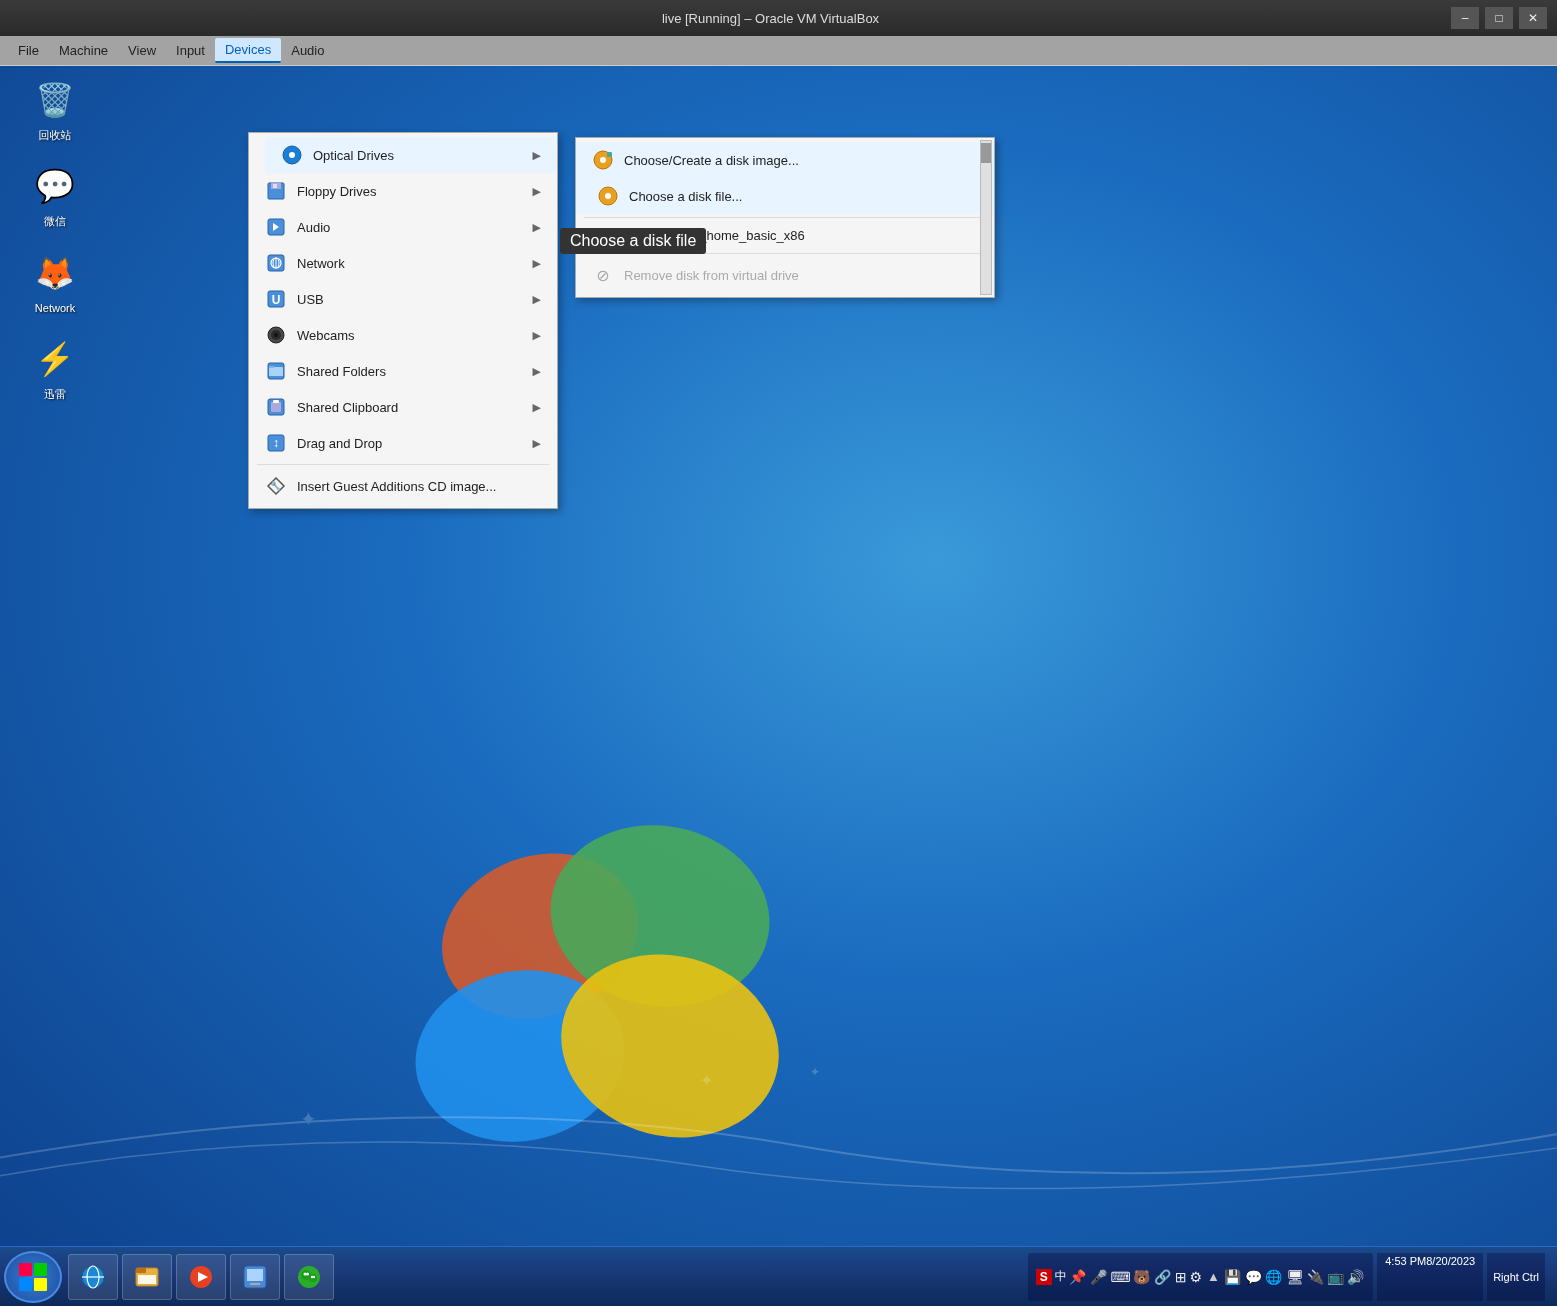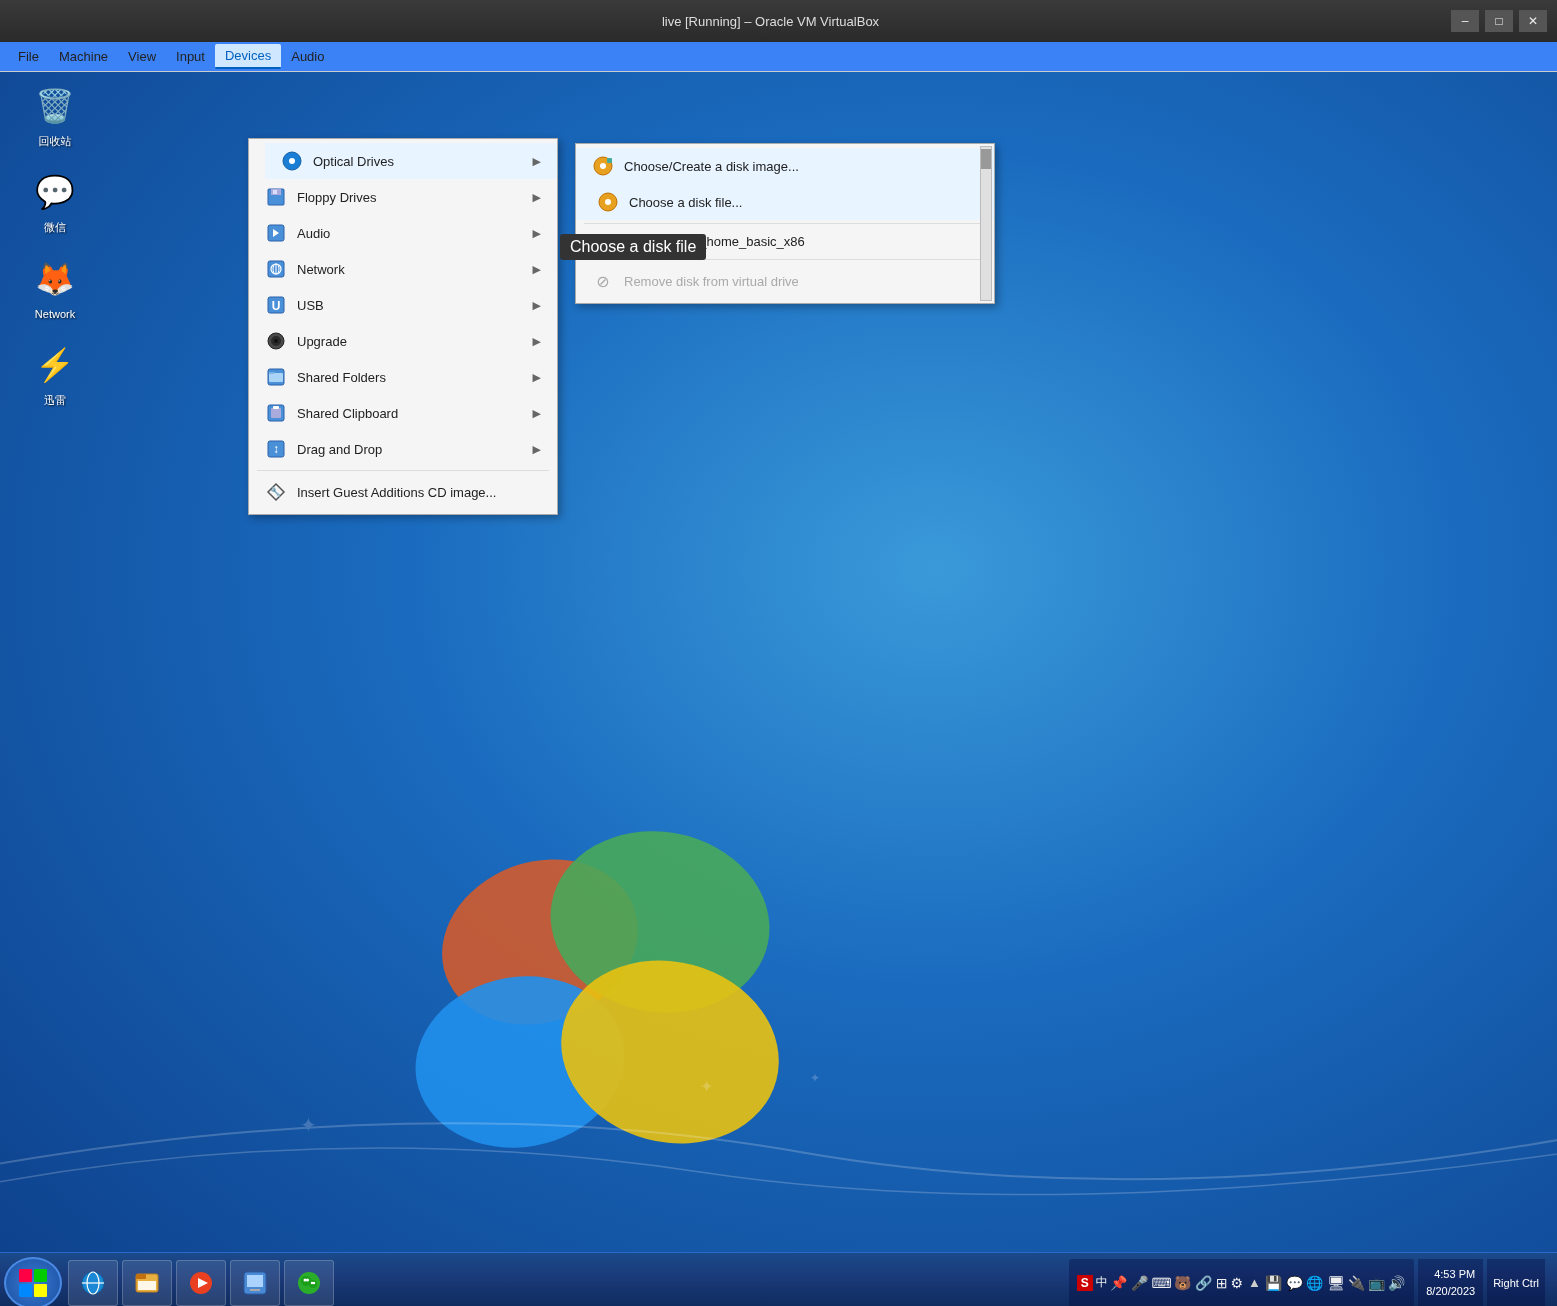--- a/index.html
+++ b/index.html
@@ -8,21 +8,21 @@
       height: 1306px;
       overflow: hidden;
       font-family: 'Segoe UI', Arial, sans-serif;
       font-size: 13px;
       position: relative;
     }
 
     
     .titlebar {
       width: 100%;
-      height: 42px;
+      height: 36px;
       background: linear-gradient(to bottom, #3a3a3a, #2a2a2a);
       display: flex;
       align-items: center;
       justify-content: space-between;
       padding: 0 10px;
       color: #ccc;
     }
     .titlebar-title {
       flex: 1;
       text-align: center;
@@ -43,21 +43,21 @@
       font-size: 12px;
       display: flex;
       align-items: center;
       justify-content: center;
     }
 
     
     .menubar {
       width: 100%;
       height: 30px;
-      background: #3b82f6;
+      background: #a3a3a3;
       display: flex;
       align-items: center;
       padding: 0 8px;
       border-bottom: 1px solid #ccc;
     }
     .menubar-item {
       padding: 4px 10px;
       cursor: pointer;
       font-size: 13px;
       color: #222;
@@ -180,21 +180,21 @@
     }
     .clock-area {
       text-align: right;
       color: #fff;
       font-size: 11px;
       line-height: 1.5;
       padding: 0 8px;
       background: rgba(0,0,50,0.3);
       height: 48px;
       display: flex;
-      flex-direction: column;
+      flex-direction: row;
       justify-content: center;
     }
     .right-ctrl {
       color: #fff;
       font-size: 11px;
       padding: 0 6px;
       background: rgba(0,0,50,0.3);
       height: 48px;
       display: flex;
       align-items: center;
@@ -506,21 +506,21 @@
     </div>
 
     <div class="menu-item">
       <span class="menu-item-icon">
         <svg width="20" height="20" viewBox="0 0 20 20">
             <circle cx="10" cy="10" r="8" fill="#4a4a4a" stroke="#222" stroke-width="1"></circle>
             <circle cx="10" cy="10" r="5" fill="#2a2a2a"></circle>
             <circle cx="10" cy="10" r="2" fill="#111"></circle>
           </svg>
       </span>
-      <span class="menu-item-text">Upgrade</span>
+      <span class="menu-item-text">Webcams</span>
       <span class="menu-item-arrow">▶</span>
     </div>
 
     <div class="menu-item">
       <span class="menu-item-icon">
         <svg width="20" height="20" viewBox="0 0 20 20">
             <rect x="2" y="2" width="16" height="16" rx="2" fill="#4a90d9" stroke="#2a60a9" stroke-width="1"></rect>
             <rect x="3" y="6" width="14" height="9" rx="1" fill="#aad4f5"></rect>
             <polygon points="3,7 8,7 9,5 3,5" fill="#7ab4e5"></polygon>
           </svg>

